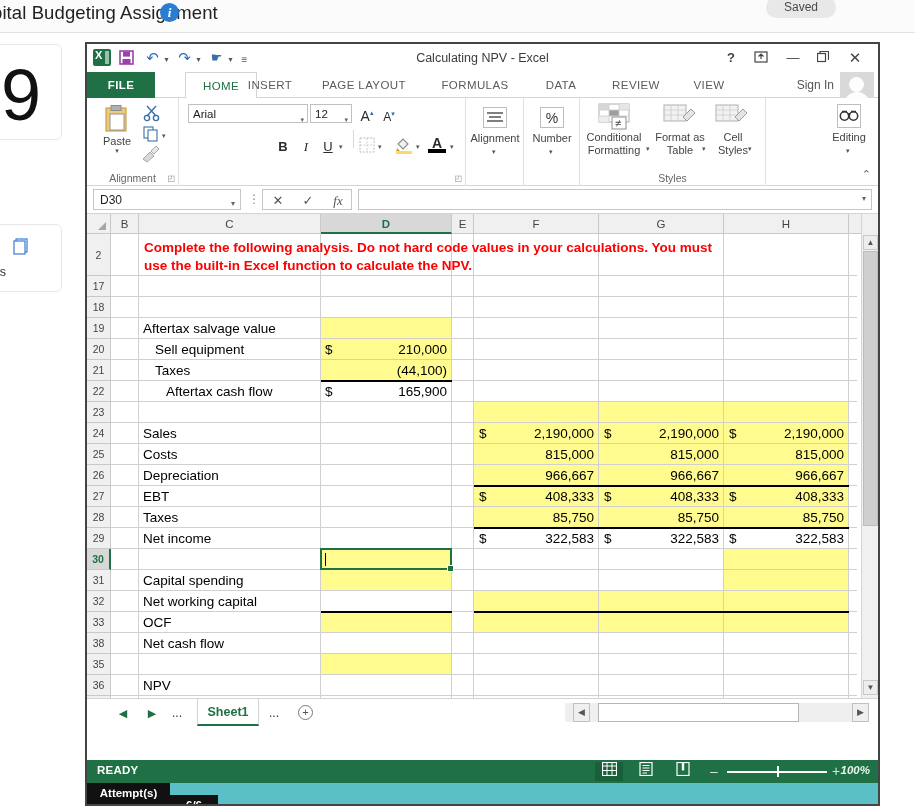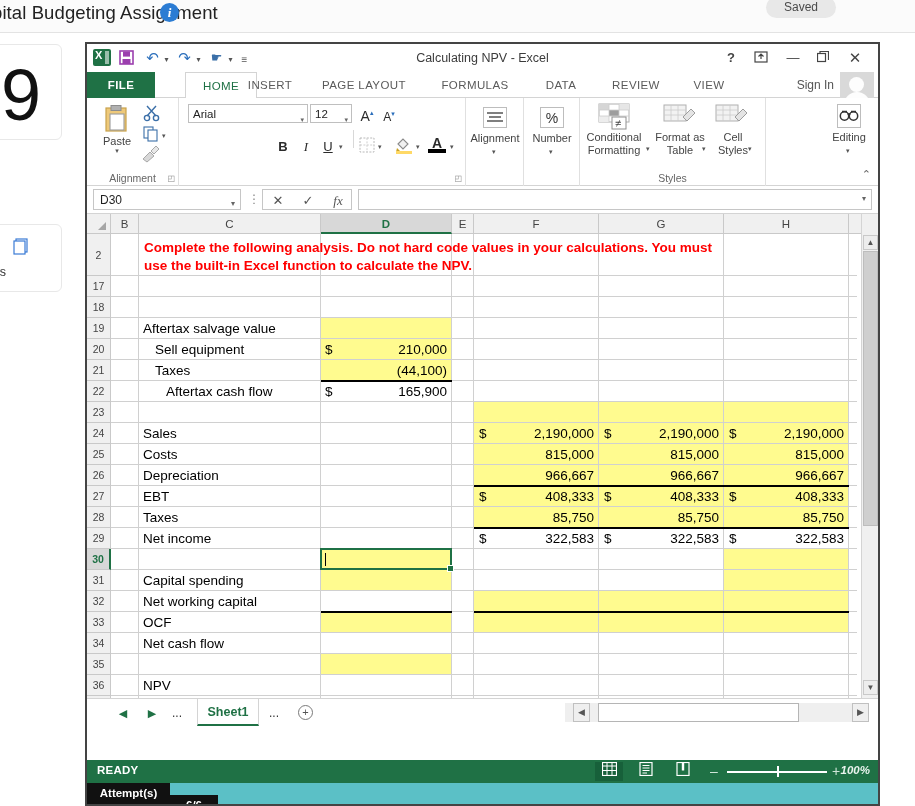--- a/index.html
+++ b/index.html
@@ -604,21 +604,21 @@
       <div class="rowhead" style="top:209px;">24</div>
       <div class="rowhead" style="top:230px;">25</div>
       <div class="rowhead" style="top:251px;">26</div>
       <div class="rowhead" style="top:272px;">27</div>
       <div class="rowhead" style="top:293px;">28</div>
       <div class="rowhead" style="top:314px;">29</div>
       <div class="rowhead sel" style="top:335px;">30</div>
       <div class="rowhead" style="top:356px;">31</div>
       <div class="rowhead" style="top:377px;">32</div>
       <div class="rowhead" style="top:398px;">33</div>
-      <div class="rowhead" style="top:419px;">34</div>
+      <div class="rowhead" style="top:419px;">38</div>
       <div class="rowhead" style="top:440px;">35</div>
       <div class="rowhead" style="top:461px;">36</div>
       <div class="rowhead" style="top:482px;">37</div>
 
       <div class="cellgrid">
 
         <div class="hl" style="left:210px; top:84px;  width:131px; height:63px;"></div>
         <div class="hl" style="left:363px; top:168px; width:375px; height:126px;"></div>
         <div class="hl" style="left:210px; top:315px; width:131px; height:42px;"></div>
         <div class="hl" style="left:613px; top:315px; width:125px; height:42px;"></div>

